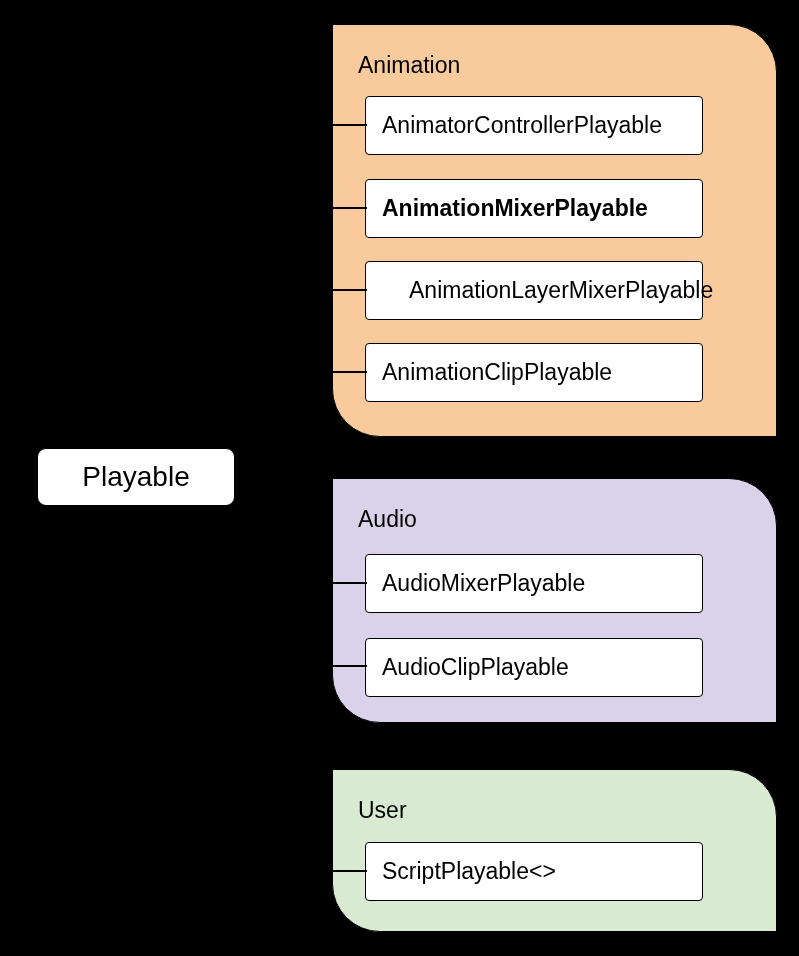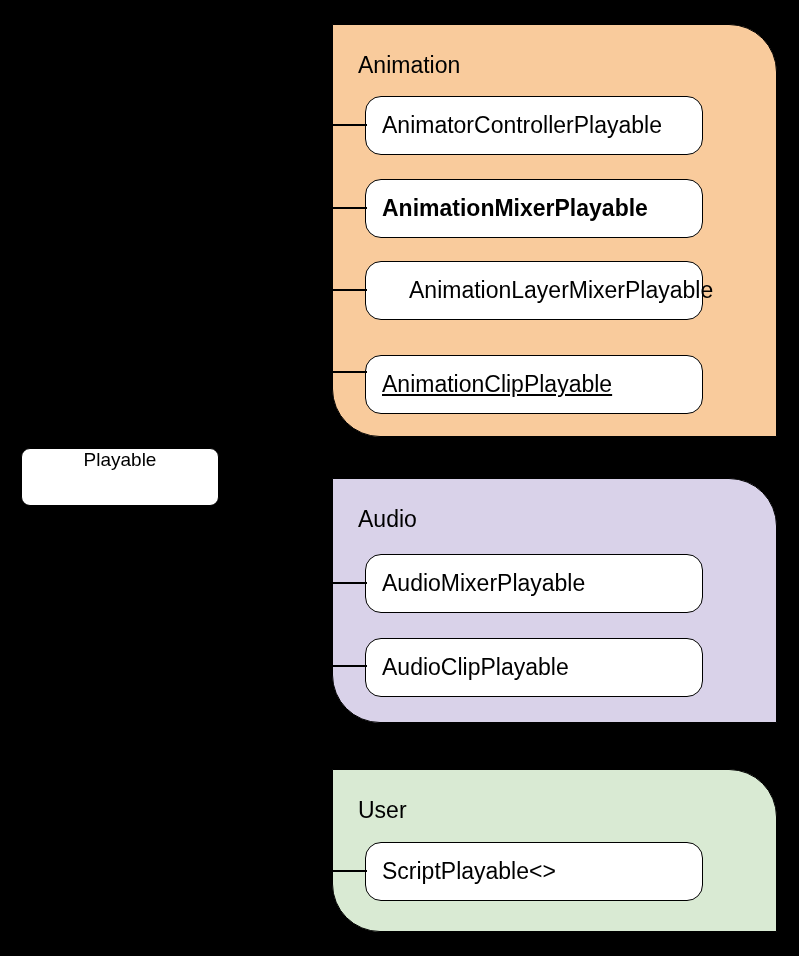--- a/index.html
+++ b/index.html
@@ -13,32 +13,32 @@
     height: 956px;
     background: #000;
     overflow: hidden;
     font-family: "Liberation Sans", "DejaVu Sans", sans-serif;
     color: #000;
   }
 
   
   .root-node {
     position: absolute;
-    left: 21px;
+    left: 37px;
     top: 448px;
     width: 198px;
     height: 58px;
     background: #fff;
     border: 1.5px solid #000;
     border-radius: 9px;
     box-sizing: border-box;
     display: flex;
-    align-items: flex-start;
+    align-items: center;
     justify-content: center;
-    font-size: 19px;
+    font-size: 28px;
     z-index: 3;
   }
 
   
   .connector {
     position: absolute;
     left: 222px;
     width: 145px;
     height: 2px;
     background: #000;
@@ -68,34 +68,34 @@
   }
 
   
   .item-box {
     position: absolute;
     left: 32px;
     width: 338px;
     height: 59px;
     background: #fff;
     border: 1.5px solid #000;
-    border-radius: 16px;
+    border-radius: 4px;
     box-sizing: border-box;
     display: flex;
     align-items: center;
     padding-left: 16px;
     font-size: 23px;
     white-space: nowrap;
     z-index: 2;
   }
   
   .anim-0 { top: 71px; }
   .anim-1 { top: 154px; font-weight: bold; }
   .anim-2 { top: 236px; padding-left: 43px; }
-  .anim-3 { top: 330px; text-decoration: underline; }
+  .anim-3 { top: 318px; }
   
   .audio-0 { top: 75px; }
   .audio-1 { top: 159px; }
   
   .user-0 { top: 72px; }
 
   
   .c-0 { top: 124px; }
   .c-1 { top: 207px; }
   .c-2 { top: 289px; }

